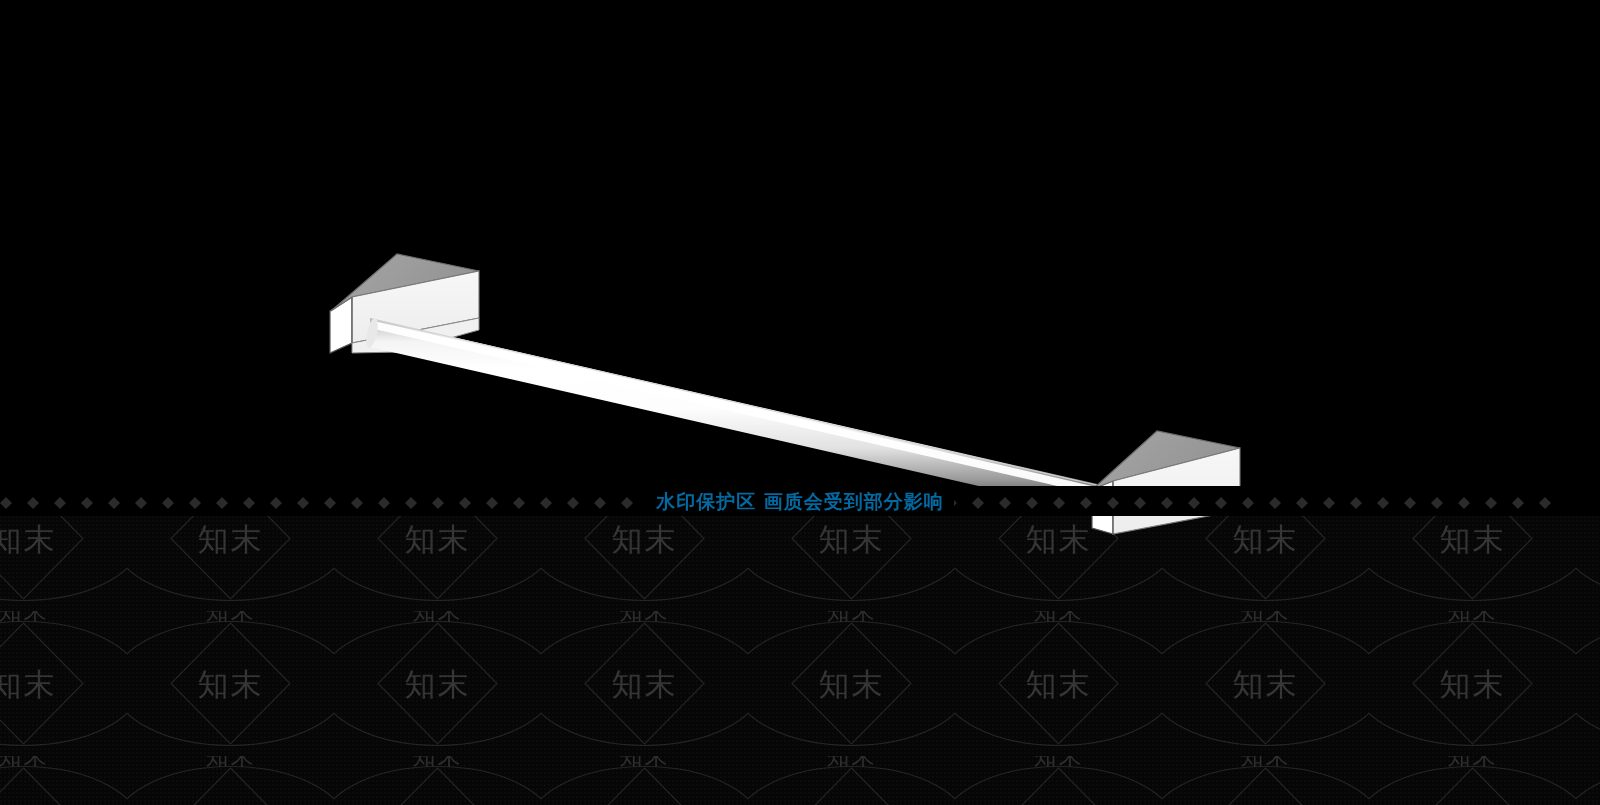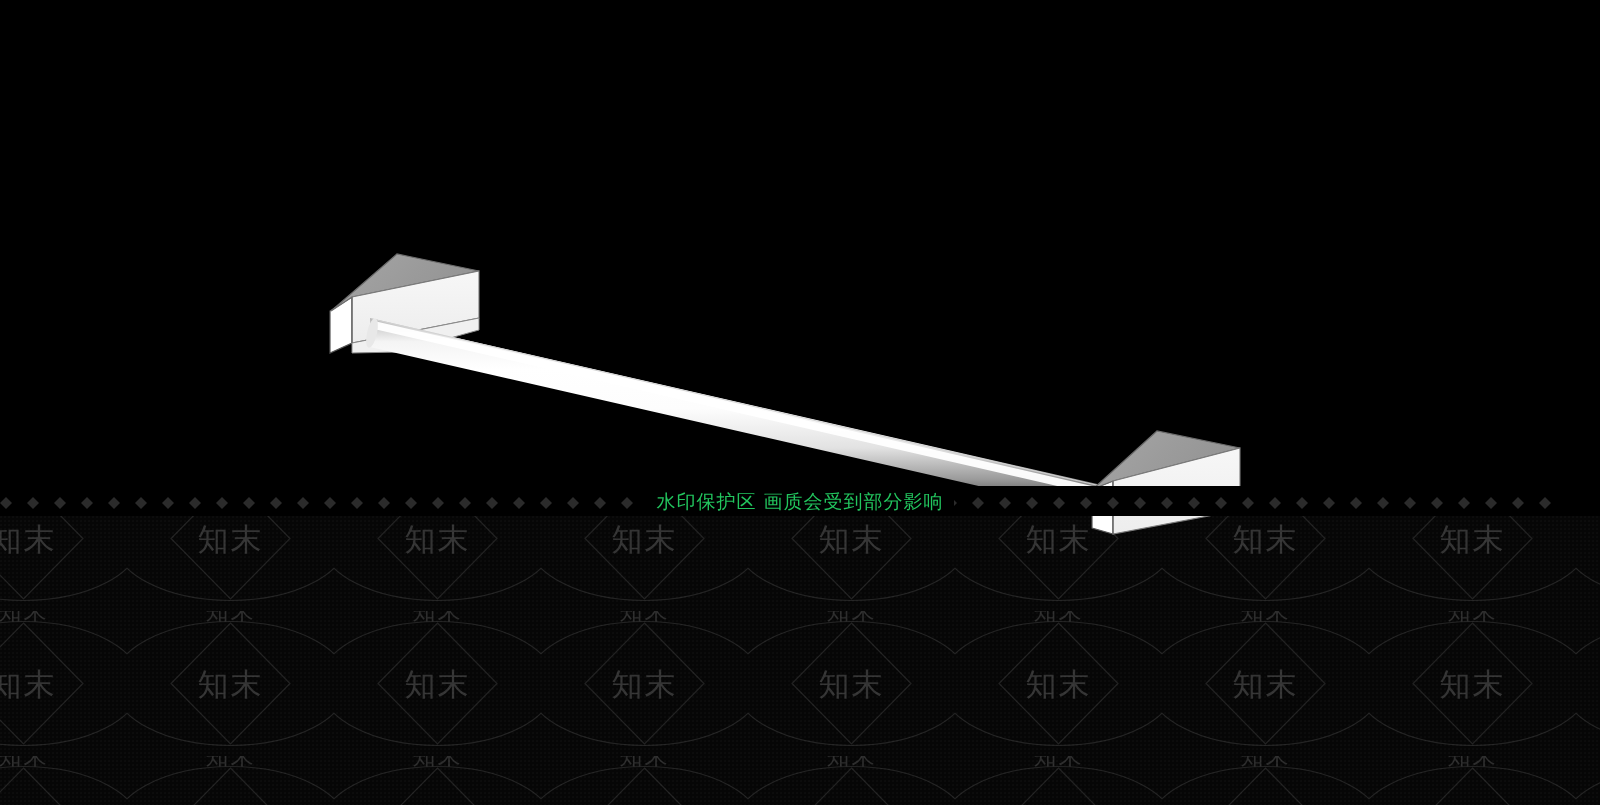--- a/index.html
+++ b/index.html
@@ -172,21 +172,21 @@
         <polygon points="1410,11 1416,17 1410,23 1404,17" fill="#2b2b2b"></polygon>
         <polygon points="1437,11 1443,17 1437,23 1431,17" fill="#2b2b2b"></polygon>
         <polygon points="1464,11 1470,17 1464,23 1458,17" fill="#2b2b2b"></polygon>
         <polygon points="1491,11 1497,17 1491,23 1485,17" fill="#2b2b2b"></polygon>
         <polygon points="1518,11 1524,17 1518,23 1512,17" fill="#2b2b2b"></polygon>
         <polygon points="1545,11 1551,17 1545,23 1539,17" fill="#2b2b2b"></polygon>
       </g>
   </svg>
 
   <div id="divider-caption">
-    <span class="caption-text" style="color: #22c55e;">水印保护区  画质会受到部分影响</span>
+    <span class="caption-text" style="color: #0369a1; font-weight: bold;">水印保护区  画质会受到部分影响</span>
   </div>
 
   <svg id="model-layer" viewBox="0 0 1600 805" width="1600" height="805" xmlns="http://www.w3.org/2000/svg">
     <defs>
 
       <linearGradient id="rodShade" x1="0" y1="0" x2="0" y2="1">
         <stop offset="0.00" stop-color="#b9b9b9"></stop>
         <stop offset="0.12" stop-color="#f4f4f4"></stop>
         <stop offset="0.26" stop-color="#ffffff"></stop>
         <stop offset="0.46" stop-color="#fdfdfd"></stop>

